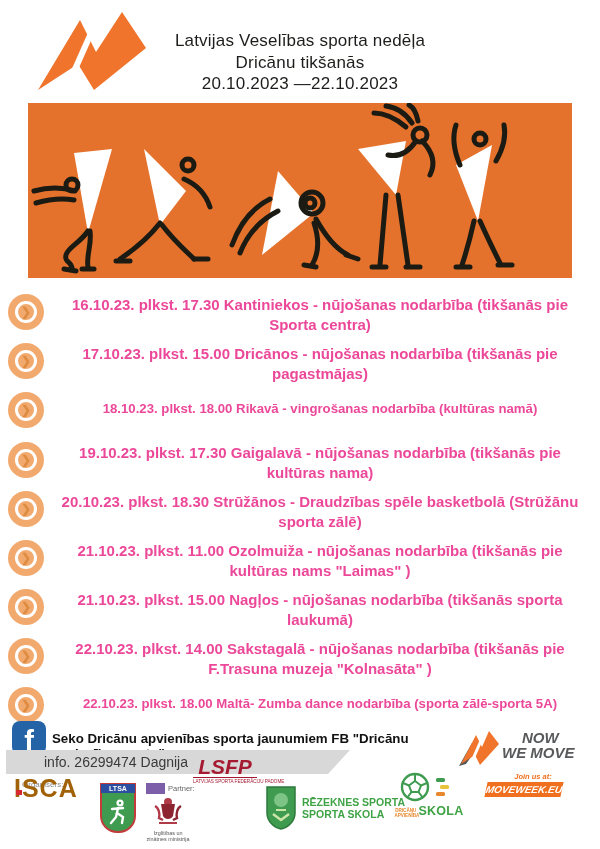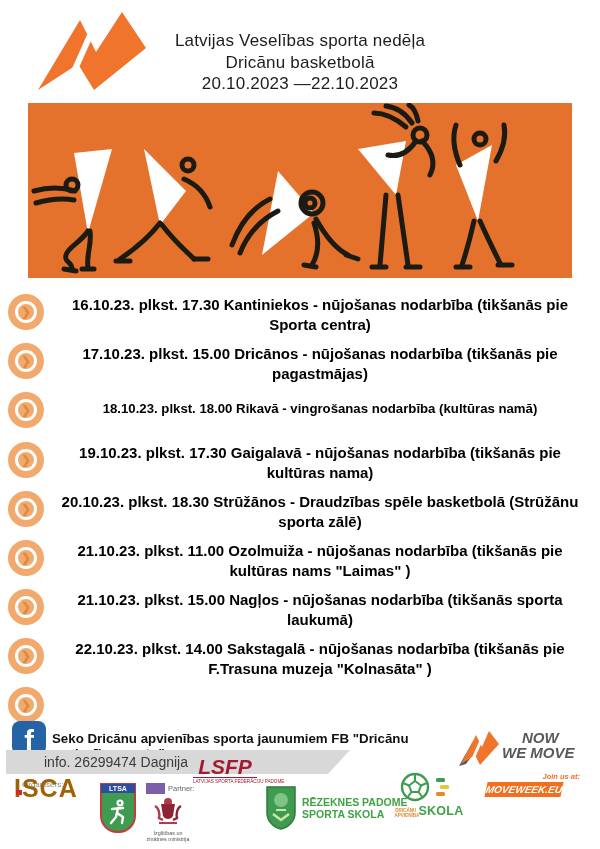--- a/index.html
+++ b/index.html
@@ -18,39 +18,39 @@
             display:flex; flex-direction:column; gap:6px; }
   .event { display:flex; align-items:flex-start; }
   .event.gap { margin-top:6px; }
   .event.small { align-items:center; }
   .bullet { flex:0 0 36px; width:36px; height:36px; border-radius:50%; background:#F2A96E;
             display:flex; align-items:center; justify-content:center; margin:2px 4px 0 0; }
   .bullet-inner { width:16px; height:16px; border:3px solid #fff; border-radius:50%;
             display:flex; align-items:center; justify-content:center;
             color:#DE8C41; font-weight:bold; font-size:12px; line-height:1; }
   .event-text { flex:1; text-align:center; font-weight:bold; font-size:15px;
-            line-height:20px; color:#000000; padding-top:3px; }
+            line-height:20px; color:#ec4899; padding-top:3px; }
   .event.small .event-text { font-size:13.2px; padding-top:0; }
   
   .fb-icon { position:absolute; left:12px; top:721px; width:34px; height:34px;
             background:#2463A5; border-radius:8px; color:#fff; font-weight:bold;
             font-size:29px; text-align:center; line-height:40px; overflow:hidden; }
   .fb-text { position:absolute; left:52px; top:731px; width:402px;
             font-weight:bold; font-size:13.3px; color:#111; }
   .info-strip { position:absolute; left:6px; top:750px; width:316px; height:24px;
             background:#D8D8D8; clip-path:polygon(0 0,100% 0,calc(100% - 22px) 100%,0 100%);padding-left:28px; }
   .info-text { padding:4px 0 0 10px; font-size:14px; color:#3a3a3a; }
   
   .nwm { position:absolute; left:458px; top:730px; width:122px; }
   .nwm-head { display:flex; align-items:flex-start; }
   .nwm-arrow { flex:0 0 42px; }
   .nwm-words { margin-left:2px; color:#58595B; font-style:italic; font-weight:900; }
   .nwm-l1 { font-size:15px; line-height:15px; margin-left:20px; }
   .nwm-l2 { font-size:15px; line-height:16px; }
-  .nwm-join { text-align:right; color:#F0701F; font-style:italic; font-weight:bold;
+  .nwm-join { text-align:center; color:#F0701F; font-style:italic; font-weight:bold;
             font-size:7.5px; margin:4px 0 1px 28px; }
   .nwm-site { margin-left:28px; width:76px; background:#F0701F; color:#fff; text-align:center;
             font-style:italic; font-weight:900; font-size:10px; padding:2px 0;
             transform:skewX(-12deg); }
   
   .organisers-label { position:absolute; left:22px; top:780px; font-size:8px; color:#8a8a8a; }
   .isca { position:absolute; left:14px; top:774px; font-size:25px; font-weight:900;
             color:#a16207; letter-spacing:1px; }
   .isca-dot { position:absolute; left:16px; top:790px; width:6px; height:5px; background:#D7282F; }
   .ltsa { position:absolute; left:100px; top:783px; width:36px; }
@@ -78,21 +78,21 @@
 
 <div class="poster">
 
   <svg class="nwm-logo-top" width="114" height="80" viewBox="0 0 114 80">
     <polygon points="4,78 46,8 62,40 88,0 112,36 60,78 44,52" fill="#F0742B"></polygon>
     <line x1="38" y1="64" x2="62" y2="10" stroke="#ffffff" stroke-width="6"></line>
   </svg>
 
   <div class="title">
     <div>Latvijas Veselības sporta nedēļa</div>
-    <div>Dricānu basketbolā</div>
+    <div>Dricānu tikšanās</div>
     <div>20.10.2023 —22.10.2023</div>
   </div>
 
   <svg class="banner" viewBox="0 0 544 175" width="544" height="175">
     <rect x="0" y="0" width="544" height="175" fill="#E4722C"></rect>
     <g fill="#ffffff" stroke="none">
       <polygon points="46,50 84,46 60,130"></polygon>
       <polygon points="116,46 158,88 132,122"></polygon>
       <polygon points="250,68 286,110 234,152"></polygon>
       <polygon points="330,46 378,38 368,92"></polygon>
@@ -191,20 +191,21 @@
     <div class="event">
       <span class="bullet">
           <span class="bullet-inner">❯</span>
         </span>
       <span class="event-text">22.10.23. plkst. 14.00 Sakstagalā - nūjošanas nodarbība (tikšanās pie F.Trasuna muzeja "Kolnasāta" )</span>
     </div>
     <div class="event small">
       <span class="bullet">
           <span class="bullet-inner">❯</span>
         </span>
+      <span class="event-text">22.10.23. plkst. 18.00 Maltā- Zumba dance nodarbība (sporta zālē-sporta 5A)</span>
     </div>
   </div>
 
   <div class="fb-icon">f</div>
   <div class="fb-text">Seko Dricānu apvienības sporta jaunumiem FB "Dricānu apvienība sporto"</div>
 
   <div class="info-strip">
     <div class="info-text">info. 26299474 Dagnija</div>
   </div>
 
@@ -262,21 +263,21 @@
   </div>
 
   <div class="rezekne">
     <svg width="30" height="44" viewBox="0 0 30 44">
       <path d="M1,1 h28 v26 c0,9 -8,15 -14,16 C9,42 1,36 1,27 z" fill="#3E9B4F" stroke="#2d7a3b" stroke-width="1.5"></path>
       <circle cx="15" cy="14" r="7" fill="#7FC487"></circle>
       <path d="M7,28 l8,6 8,-6" fill="none" stroke="#CDE6A8" stroke-width="2.5"></path>
       <path d="M10,24 h10" stroke="#CDE6A8" stroke-width="2"></path>
     </svg>
     <div class="rezekne-text">
-      <div>RĒZEKNES PADOME</div>
+      <div>RĒZEKNES SPORTA</div>
       <div>SPORTA SKOLA</div>
     </div>
   </div>
 
   <div class="dricanu">
     <svg width="58" height="30" viewBox="0 0 58 30">
       <circle cx="15" cy="15" r="13" fill="none" stroke="#3E9B4F" stroke-width="2.4"></circle>
       <polygon points="15,9 21,13.5 18.5,20 11.5,20 9,13.5" fill="none" stroke="#3E9B4F" stroke-width="2"></polygon>
       <path d="M15,2 v7 M21,13.5 L27,11 M18.5,20 L23,26 M11.5,20 L7,26 M9,13.5 L3,11" stroke="#3E9B4F" stroke-width="2"></path>
       <rect x="36" y="6" width="9" height="4" rx="1.5" fill="#3E9B4F"></rect>

